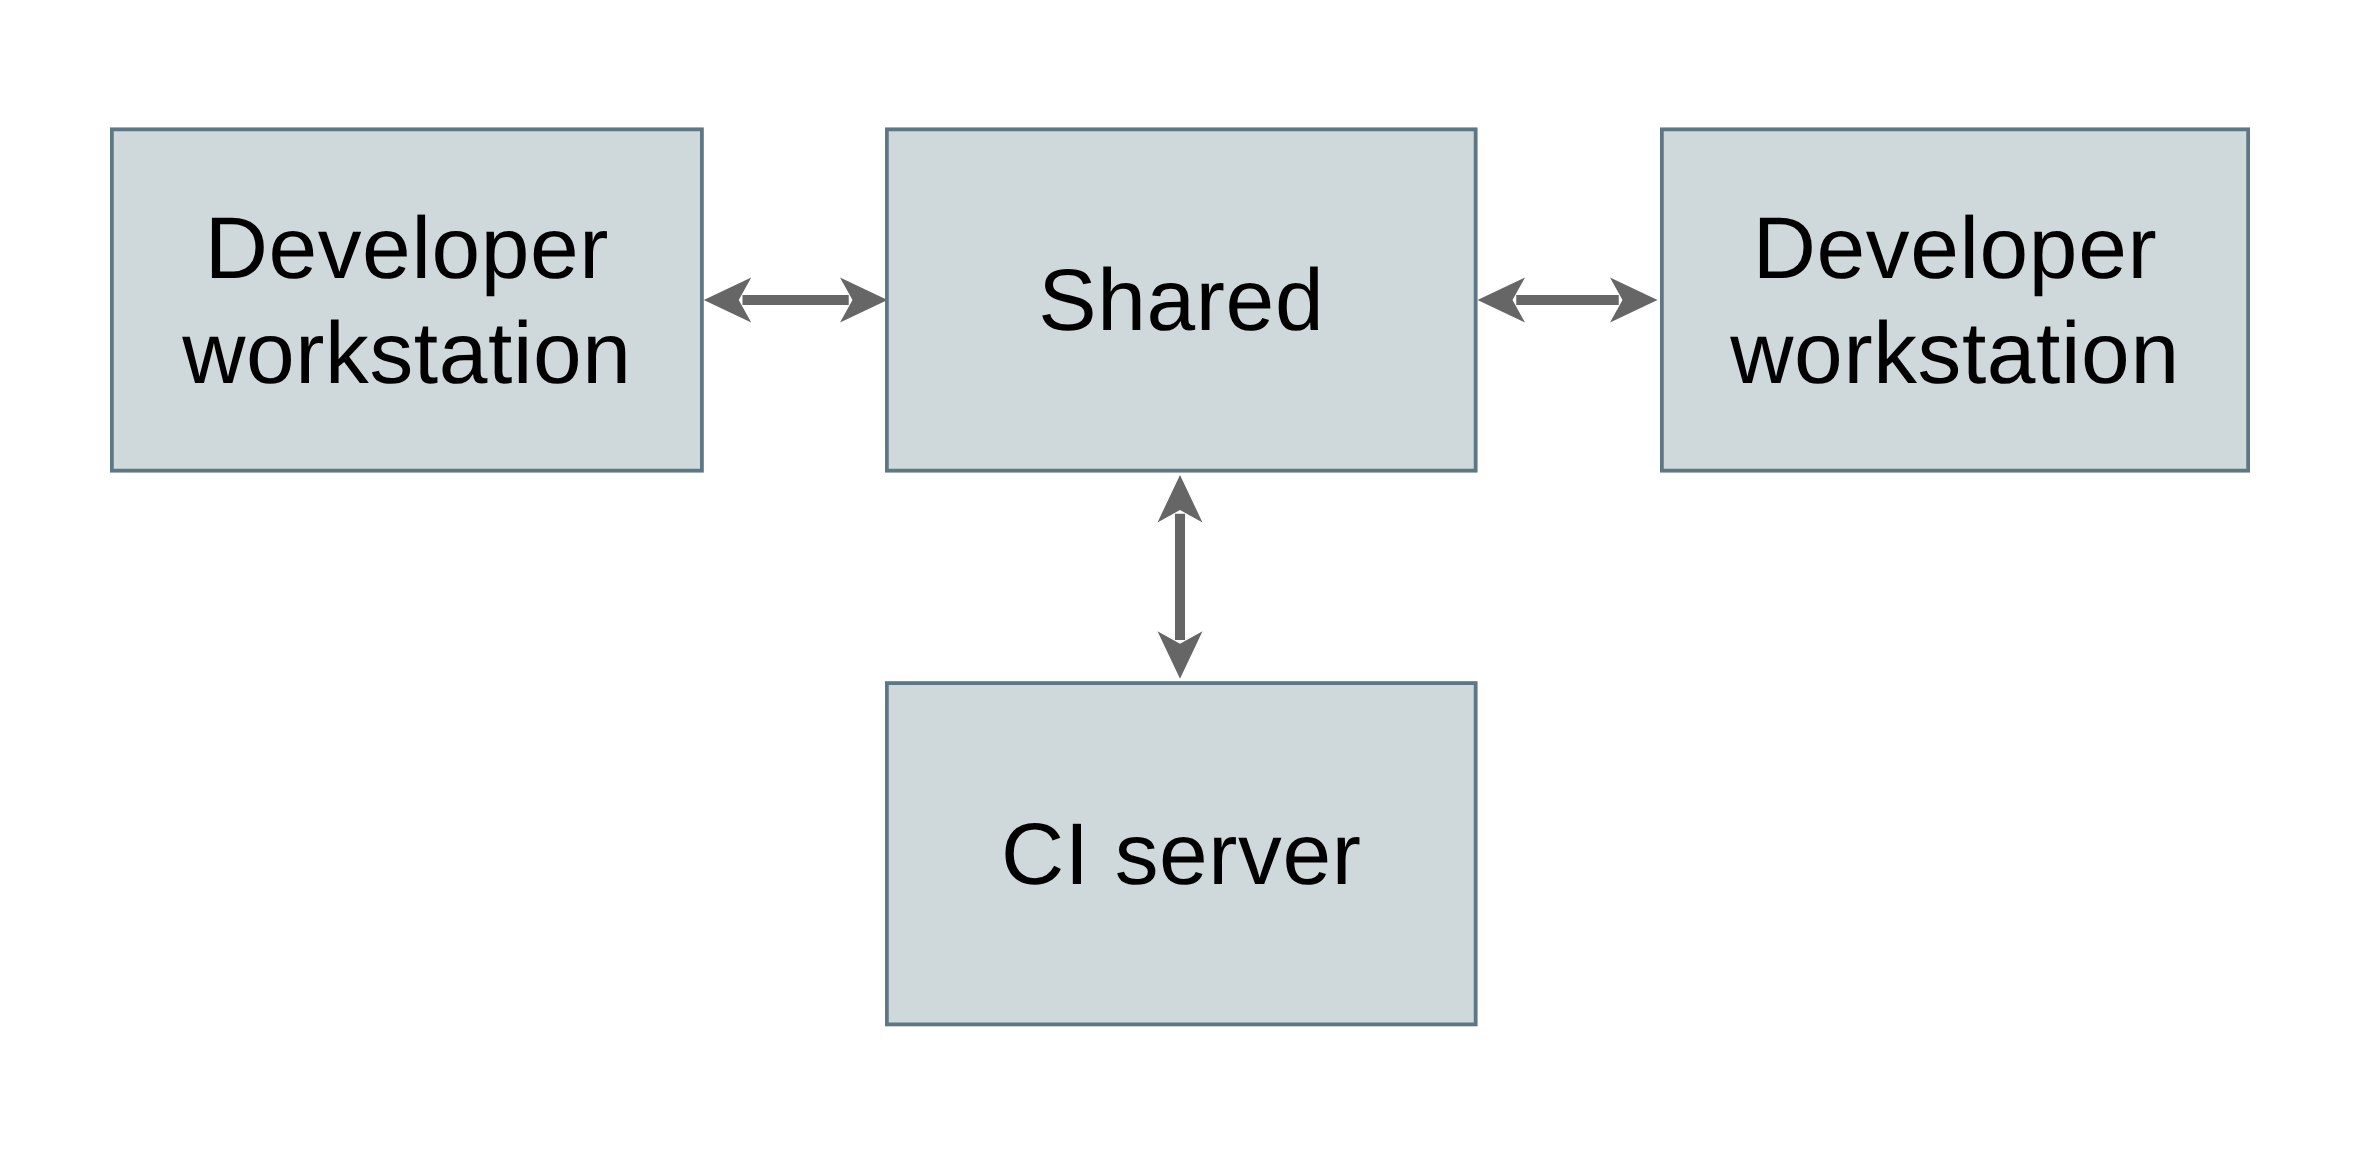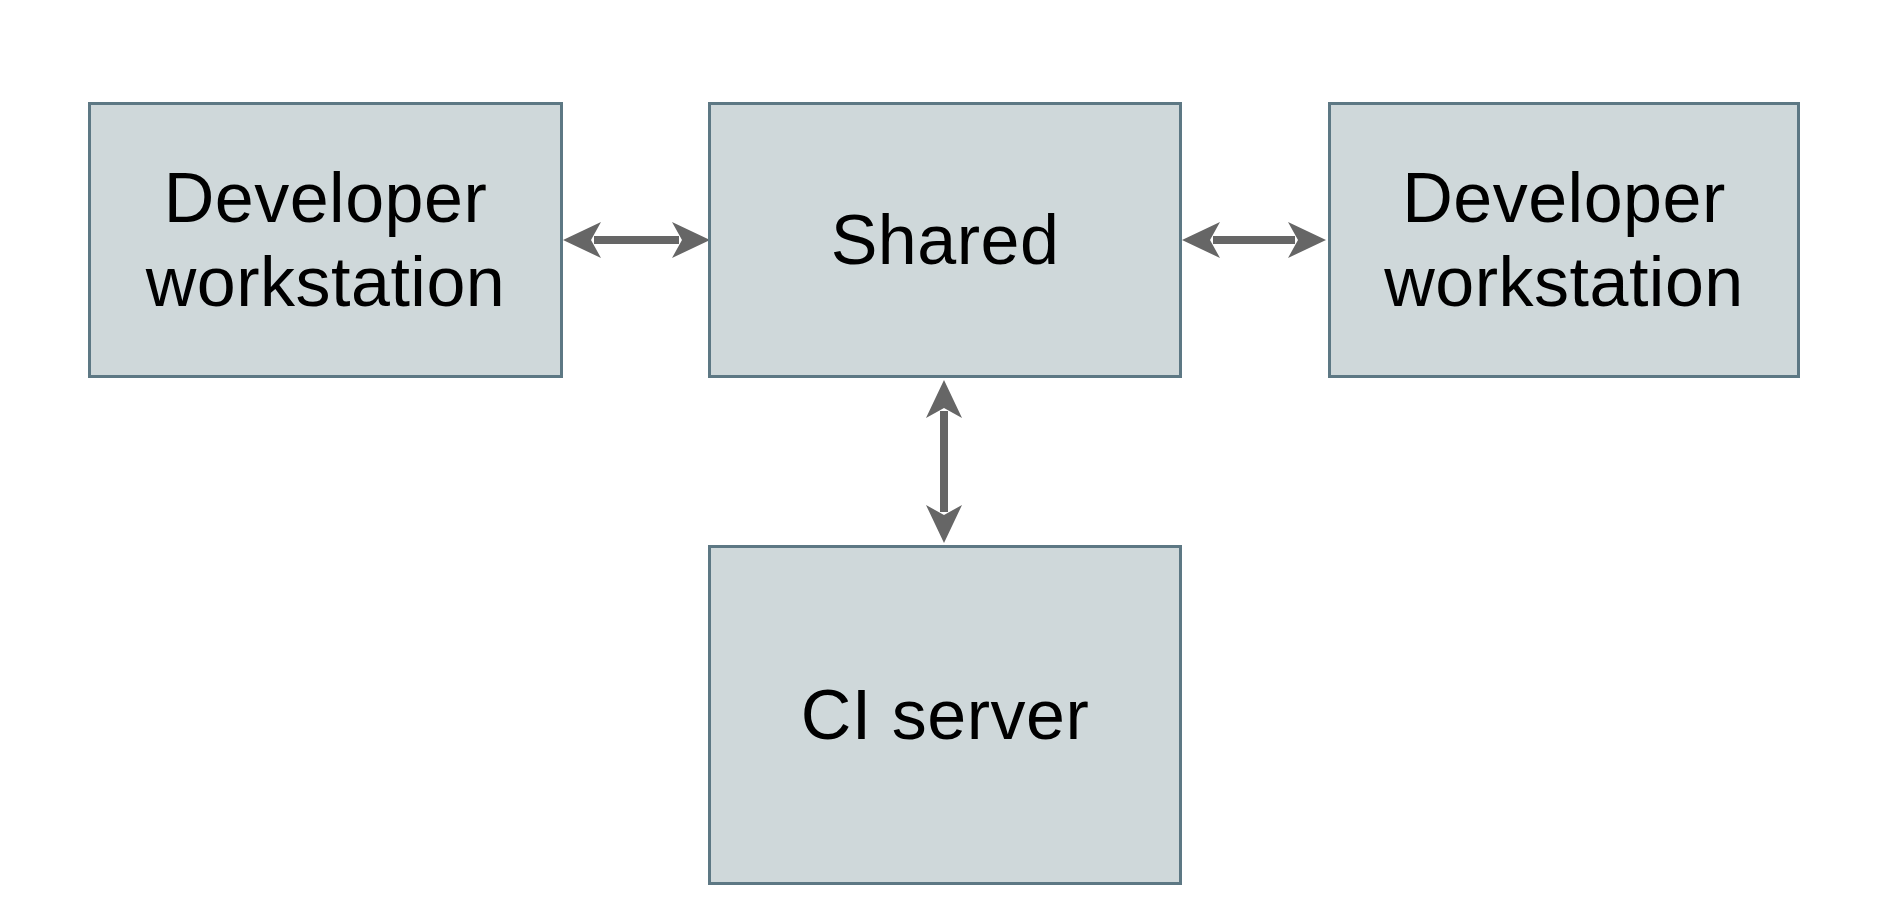--- a/index.html
+++ b/index.html
@@ -42,21 +42,21 @@
     color: var(--text);
     font-size: 70px;
     line-height: 84px;
     letter-spacing: 0.5px;
   }
   .node span { display: block; white-space: nowrap; }
 
   .node-dev-left   { left: 88px;   top: 102px; width: 475px; height: 276px; }
   .node-cache      { left: 708px;  top: 102px; width: 474px; height: 276px; }
   .node-dev-right  { left: 1328px; top: 102px; width: 472px; height: 276px; }
-  .node-ci         { left: 708px;  top: 545px; width: 474px; height: 340px; }
+  .node-ci         { left: 708px;  top: 545px; width: 474px; height: 276px; }
 </style>
 </head>
 <body>
 
 <div class="canvas">
 
   <svg class="arrow-layer" viewBox="0 0 1900 922" aria-hidden="true">
 
     <g>
       <line class="arrow-shaft" x1="594" y1="240" x2="679" y2="240"></line>

